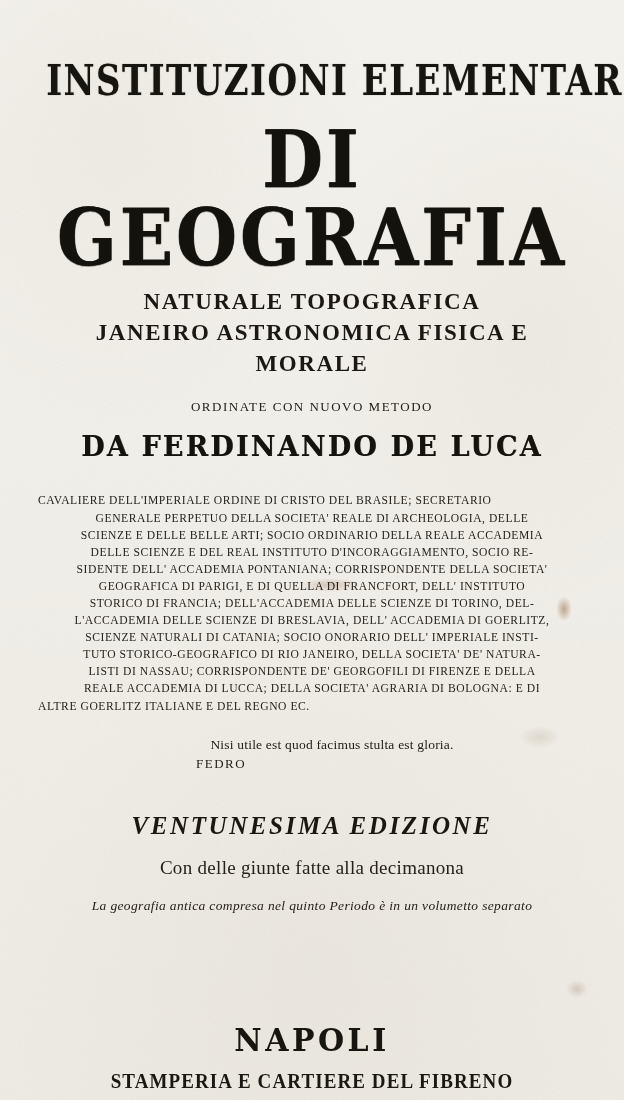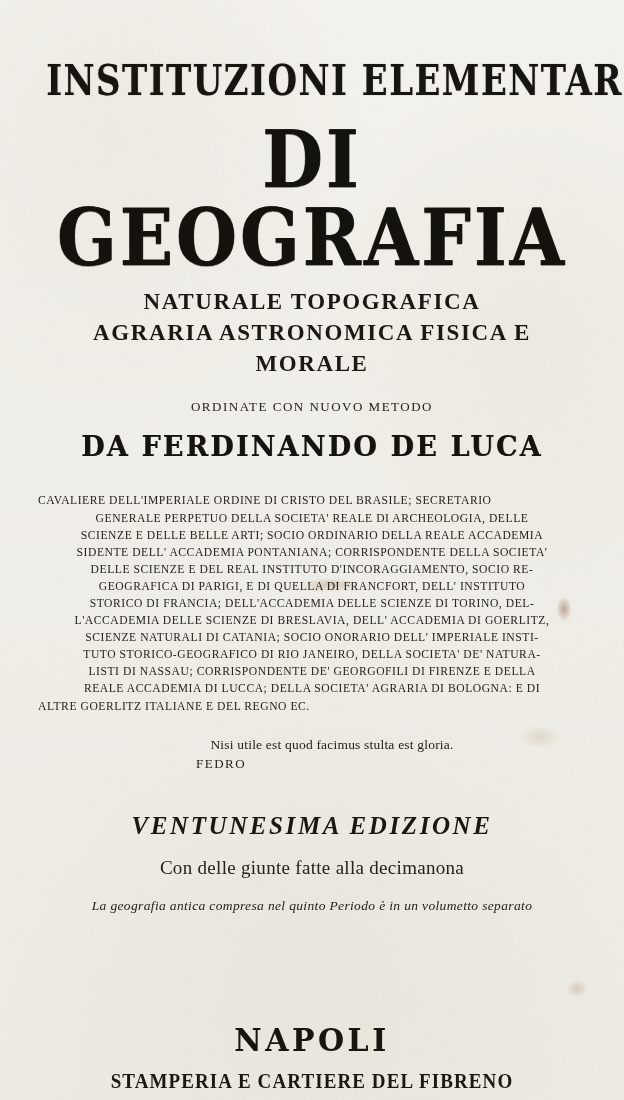--- a/index.html
+++ b/index.html
@@ -217,33 +217,33 @@
   <div class="foxing" style="left:520px; top:726px; width:40px; height:22px; background:radial-gradient(ellipse at center, rgba(154,118,76,0.16), rgba(154,118,76,0) 72%);"></div>
 
   <div class="center title-line-1">
     <span>INSTITUZIONI</span><span class="gapword">ELEMENTARI</span>
   </div>
 
   <div class="center title-line-2">DI GEOGRAFIA</div>
 
   <div class="center subtitle">
     <span class="sub-a">NATURALE TOPOGRAFICA</span>
-    <span class="sub-b">AGRARIA ASTRONOMICA FISICA E MORALE</span>
+    <span class="sub-b">JANEIRO ASTRONOMICA FISICA E MORALE</span>
   </div>
 
   <div class="center method">ORDINATE CON NUOVO METODO</div>
 
   <div class="center author">DA FERDINANDO DE LUCA</div>
 
   <div class="bio">
     <span class="bl">CAVALIERE DELL'IMPERIALE ORDINE DI CRISTO DEL BRASILE; SECRETARIO</span>
     <span class="bl">GENERALE PERPETUO DELLA SOCIETA' REALE DI ARCHEOLOGIA, DELLE</span>
     <span class="bl">SCIENZE E DELLE BELLE ARTI; SOCIO ORDINARIO DELLA REALE ACCADEMIA</span>
+    <span class="bl">DELLE SCIENZE E DEL REAL INSTITUTO D'INCORAGGIAMENTO, SOCIO RE-</span>
     <span class="bl">SIDENTE DELL' ACCADEMIA PONTANIANA; CORRISPONDENTE DELLA SOCIETA'</span>
-    <span class="bl">DELLE SCIENZE E DEL REAL INSTITUTO D'INCORAGGIAMENTO, SOCIO RE-</span>
     <span class="bl">GEOGRAFICA DI PARIGI, E DI QUELLA DI FRANCFORT, DELL' INSTITUTO</span>
     <span class="bl">STORICO DI FRANCIA; DELL'ACCADEMIA DELLE SCIENZE DI TORINO, DEL-</span>
     <span class="bl">L'ACCADEMIA DELLE SCIENZE DI BRESLAVIA, DELL' ACCADEMIA DI GOERLITZ,</span>
     <span class="bl">SCIENZE NATURALI DI CATANIA; SOCIO ONORARIO DELL' IMPERIALE INSTI-</span>
     <span class="bl">TUTO STORICO-GEOGRAFICO DI RIO JANEIRO, DELLA SOCIETA' DE' NATURA-</span>
     <span class="bl">LISTI DI NASSAU; CORRISPONDENTE DE' GEORGOFILI DI FIRENZE E DELLA</span>
     <span class="bl">REALE ACCADEMIA DI LUCCA; DELLA SOCIETA' AGRARIA DI BOLOGNA: E DI</span>
     <span class="bl" style="text-align:left; display:block;">ALTRE GOERLITZ ITALIANE E DEL REGNO EC.</span>
   </div>
 

